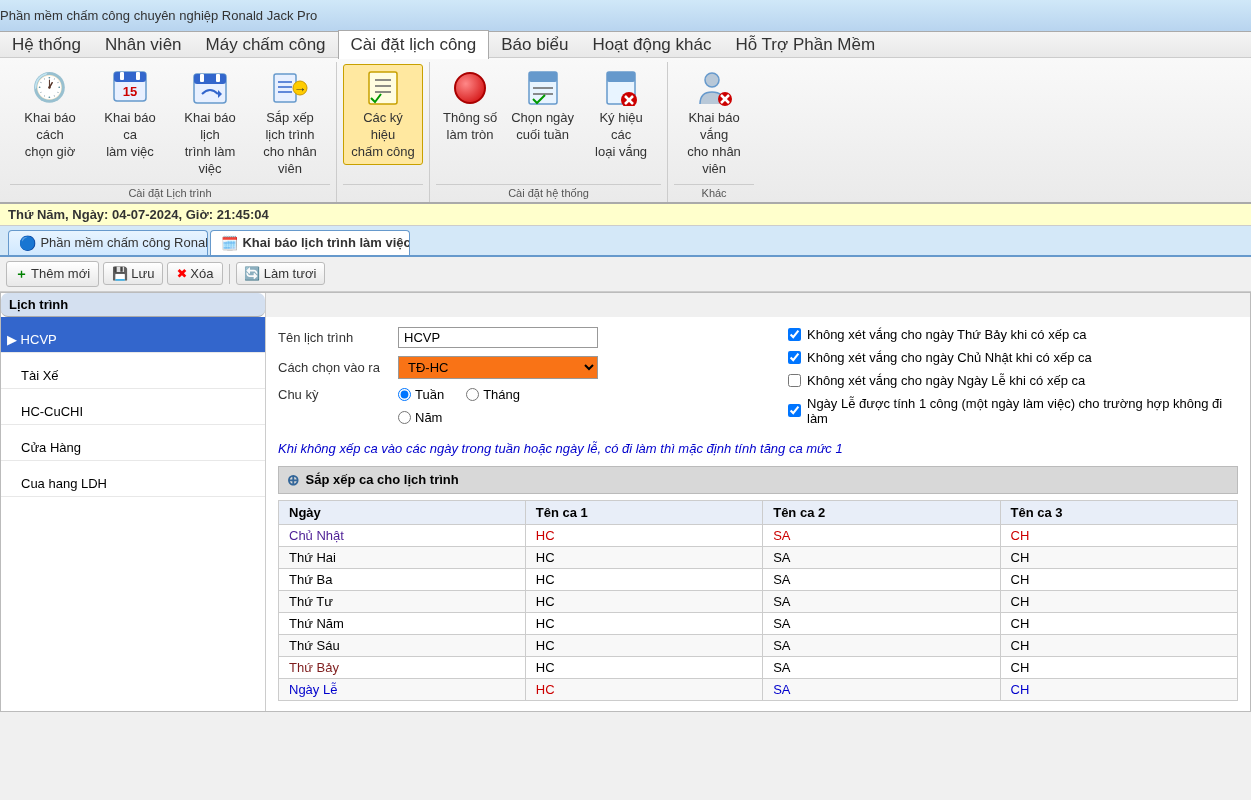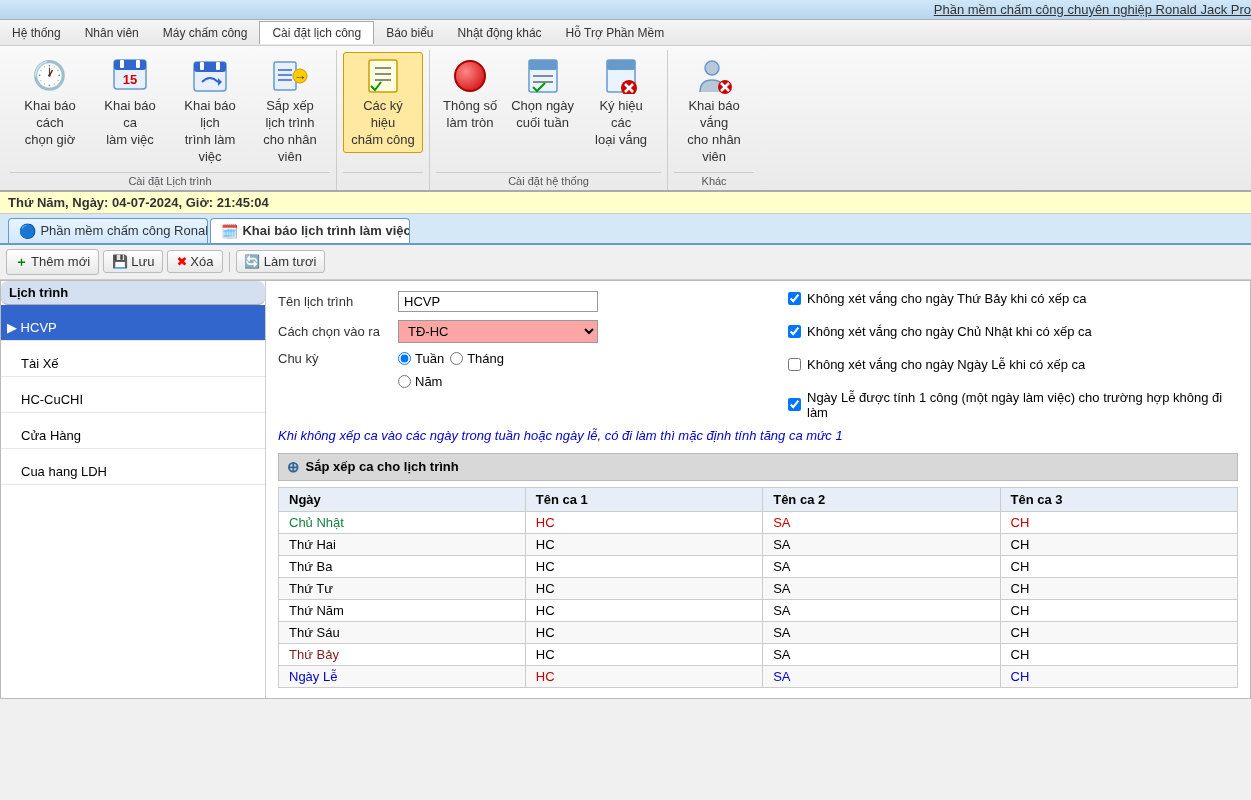--- a/index.html
+++ b/index.html
@@ -1,43 +1,42 @@
 <!DOCTYPE html>
 <html><head>
   <meta charset="utf-8">
   <style>
     * { box-sizing: border-box; margin: 0; padding: 0; font-family: 'Segoe UI', Tahoma, Arial, sans-serif; font-size: 13px; }
     body { background: #f0f0f0; width: 1251px; height: 800px; overflow: hidden; }
 
     
     .title-bar {
       background: linear-gradient(to bottom, #d0e8f8, #b8d4ef);
-      height: 20px;
-      display: flex;
-      align-items: center;
-      justify-content: flex-end;
+      height: 32px;
+      display: flex;
+      align-items: center;
+      justify-content: flex-start;
       border-bottom: 1px solid #aaa;
       font-size: 13px;
       color: #333;
-      text-decoration: underline;
     }
 
     
     .menu-bar {
       background: linear-gradient(to bottom, #f5f5f5, #e8e8e8);
       height: 26px;
       display: flex;
       align-items: center;
       border-bottom: 1px solid #ccc;
     }
     .menu-bar .menu-item {
       padding: 4px 12px;
       cursor: pointer;
       color: #333;
-      font-size: 12px;
+      font-size: 17px;
       white-space: nowrap;
     }
     .menu-bar .menu-item.active { background: #fff; border: 1px solid #aaa; border-bottom: none; }
 
     
     .ribbon {
       background: linear-gradient(to bottom, #f9f9f9, #eaeaea);
       border-bottom: 2px solid #aaa;
       padding: 4px 4px 0 4px;
       display: flex;
@@ -180,20 +179,21 @@
     }
     .list-item.selected { background: #3366cc; color: white; }
     .list-item.arrow { padding-left: 6px; }
 
     
     .right-panel {
       flex: 1;
       padding: 10px 12px;
       background: #fff;
       overflow-y: auto;
+      margin-top: 24px;
     }
 
     
     .form-row {
       display: flex;
       align-items: center;
       margin-bottom: 8px;
     }
     .form-label {
       width: 120px;
@@ -204,42 +204,42 @@
       border: 1px solid #999;
       padding: 2px 5px;
       font-size: 13px;
       background: #fff;
       width: 200px;
     }
     .form-select {
       border: 1px solid #999;
       padding: 2px 5px;
       font-size: 13px;
-      background: #fca5a5;
+      background: #f97316;
       width: 200px;
     }
 
     
     .checkboxes-area {
       margin-left: 20px;
       display: flex;
       flex-direction: column;
-      gap: 18px;
+      gap: 8px;
     }
     .checkbox-row {
       display: flex;
       align-items: center;
       gap: 6px;
       font-size: 13px;
     }
 
     
     .radio-area {
       display: flex;
-      gap: 6px;
+      gap: 22px;
       align-items: center;
     }
     .radio-row {
       display: flex;
       align-items: center;
       gap: 4px;
       font-size: 13px;
     }
 
     
@@ -296,21 +296,21 @@
 <div class="title-bar">
   <span>Phần mềm chấm công chuyên nghiệp Ronald Jack Pro</span>
 </div>
 
 <div class="menu-bar">
   <div class="menu-item">Hệ thống</div>
   <div class="menu-item">Nhân viên</div>
   <div class="menu-item">Máy chấm công</div>
   <div class="menu-item active">Cài đặt lịch công</div>
   <div class="menu-item">Báo biểu</div>
-  <div class="menu-item">Nhật động khác</div>
+  <div class="menu-item">Hoạt động khác</div>
   <div class="menu-item">Hỗ Trợ Phần Mềm</div>
 </div>
 
 <div class="ribbon">
 
   <div class="ribbon-group">
     <div class="ribbon-buttons">
       <div class="ribbon-btn">
         <div class="icon-area">🕐</div>
         <span>Khai báo cách<br>chọn giờ</span>
@@ -555,21 +555,21 @@
       <thead>
         <tr>
           <th>Ngày</th>
           <th>Tên ca 1</th>
           <th>Tên ca 2</th>
           <th>Tên ca 3</th>
         </tr>
       </thead>
       <tbody id="schedule-tbody">
       <tr>
-      <td style="color:#15803d">Chủ Nhật</td>
+      <td style="color:#4c1d95">Chủ Nhật</td>
       <td style="color:#cc0000">HC</td>
       <td style="color:#cc0000">SA</td>
       <td style="color:#cc0000">CH</td>
     </tr>
           <tr>
       <td style="color:#000">Thứ Hai</td>
       <td style="color:#000">HC</td>
       <td style="color:#000">SA</td>
       <td style="color:#000">CH</td>
     </tr>

